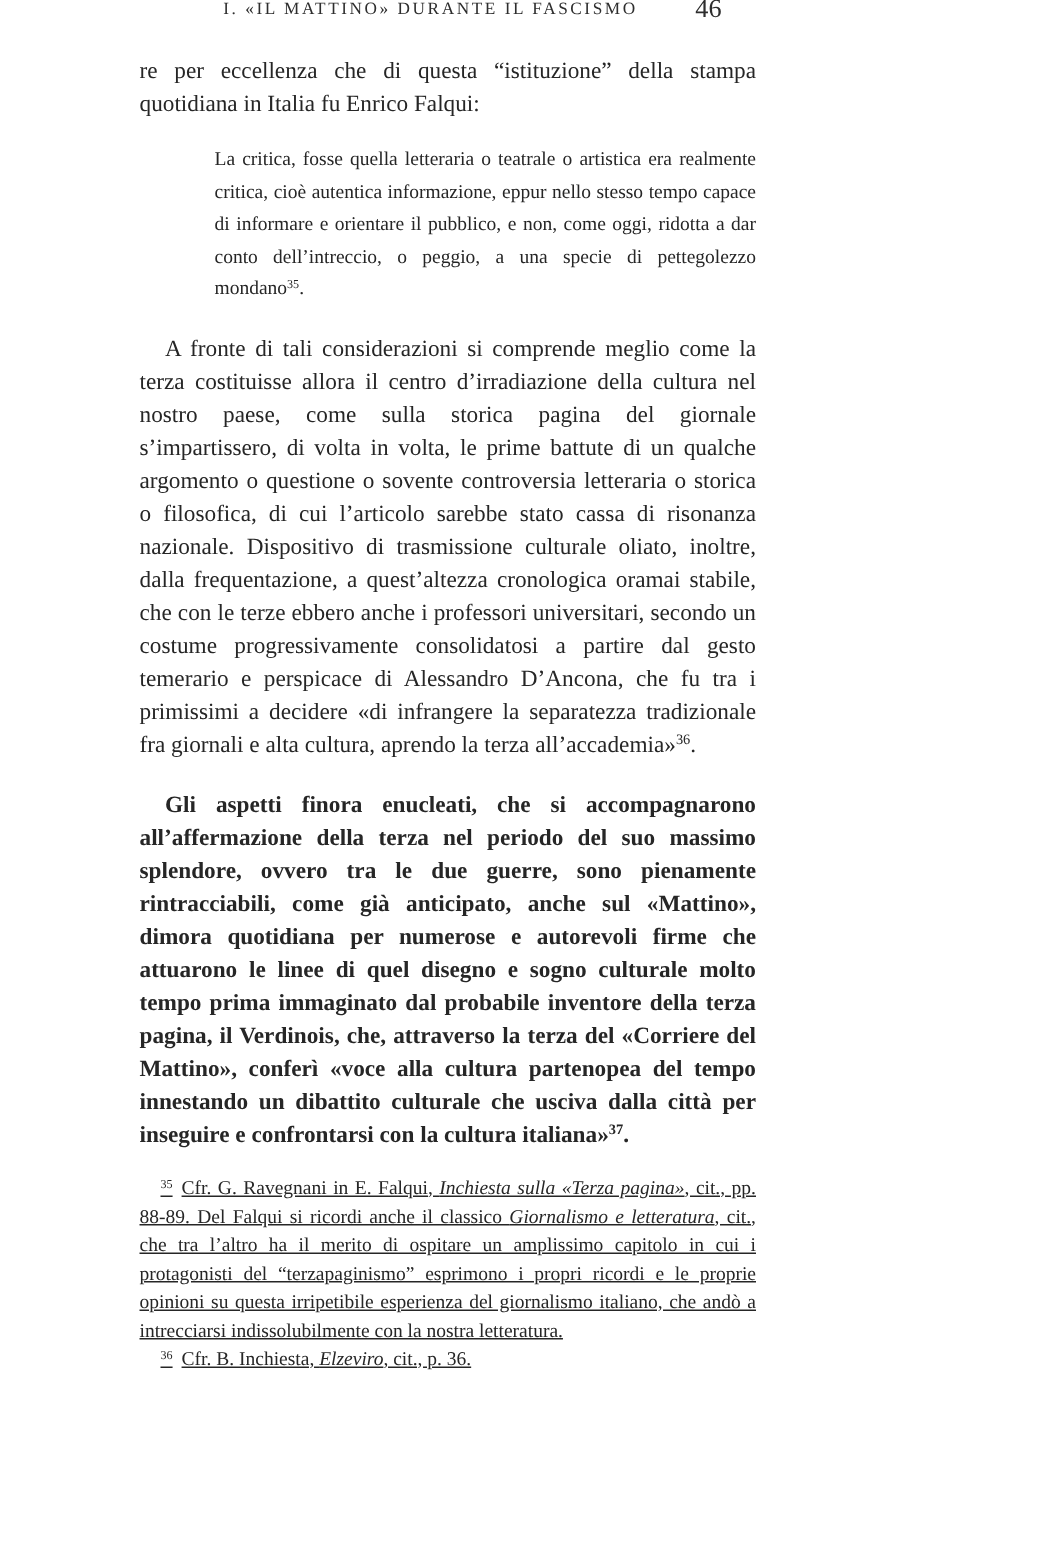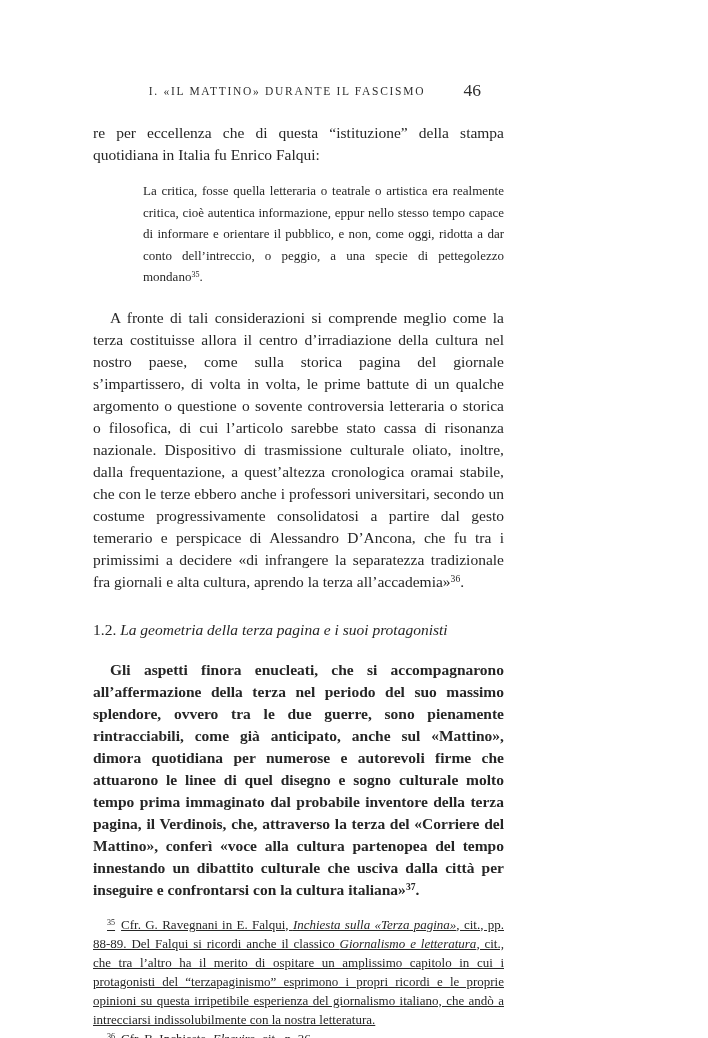--- a/index.html
+++ b/index.html
@@ -6,21 +6,20 @@
     margin: 0;
     padding: 0;
     background: #ffffff;
   }
   .page {
     position: relative;
     width: 572px;
     height: 1038px;
     background: #ffffff;
     box-sizing: border-box;
-    padding-top: 85px;
     font-family: "Liberation Serif", serif;
     color: #262626;
     overflow: hidden;
   }
   .running-head-row {
     position: relative;
     margin: 0 91px 0 93px;
     height: 16px;
   }
   .running-head {
@@ -90,21 +89,20 @@
   </header>
 
   <main class="text-column">
 
     <p class="para-intro" lang="it"><span>re per eccellenza che di questa “istituzione” della stampa quotidiana in Italia fu Enrico Falqui:</span></p>
 
     <blockquote class="quote" lang="it"><span>La critica, fosse quella letteraria o teatrale o artistica era realmente critica, cioè autentica informazione, eppur nello stesso tempo capace di informare e orientare il pubblico, e non, come oggi, ridotta a dar conto dell’intreccio, o peggio, a una specie di pettegolezzo mondano</span><sup>35</sup><span>.</span></blockquote>
 
     <p class="para-a-fronte" lang="it"><span>A fronte di tali considerazioni si comprende meglio come la terza costituisse allora il centro d’irradiazione della cultura nel nostro paese, come sulla storica pagina del giornale s’impartissero, di volta in volta, le prime battute di un qualche argomento o questione o sovente controversia letteraria o storica o filosofica, di cui l’articolo sarebbe stato cassa di risonanza nazionale. Dispositivo di trasmissione culturale oliato, inoltre, dalla frequentazione, a quest’altezza cronologica oramai stabile, che con le terze ebbero anche i professori universitari, secondo un costume progressivamente consolidatosi a partire dal gesto temerario e perspicace di Alessandro D’Ancona, che fu tra i primissimi a decidere «di infrangere la separatezza tradizionale fra giornali e alta cultura, aprendo la terza all’accademia»</span><sup>36</sup><span>.</span></p>
 
-    <h2 class="section-heading"><span>1.2. </span><i>La geometria della terza pagina e i suoi protagonisti</i></h2>
 
     <p class="para-gli-aspetti" lang="it"><span>Gli aspetti finora enucleati, che si accompagnarono all’affermazione della terza nel periodo del suo massimo splendore, ovvero tra le due guerre, sono pienamente rintracciabili, come già anticipato, anche sul «Mattino», dimora quotidiana per numerose e autorevoli firme che attuarono le linee di quel disegno e sogno culturale molto tempo prima immaginato dal probabile inventore della terza pagina, il Verdinois, che, attraverso la terza del «Corriere del Mattino», conferì «voce alla cultura partenopea del tempo innestando un dibattito culturale che usciva dalla città per inseguire e confrontarsi con la cultura italiana»</span><sup>37</sup><span>.</span></p>
 
     <section class="footnotes">
       <p class="footnote" lang="it"><sup class="fn-num">35</sup><span><span>Cfr. G. Ravegnani in E. Falqui, </span><i>Inchiesta sulla «Terza pagina»</i><span>, cit., pp. 88-89. Del Falqui si ricordi anche il classico </span><i>Giornalismo e letteratura</i><span>, cit., che tra l’altro ha il merito di ospitare un amplissimo capitolo in cui i protagonisti del “terzapaginismo” esprimono i propri ricordi e le proprie opinioni su questa irripetibile esperienza del giornalismo italiano, che andò a intrecciarsi indissolubilmente con la nostra letteratura.</span></span></p>
       <p class="footnote" lang="it"><sup class="fn-num">36</sup><span><span>Cfr. B. Inchiesta, </span><i>Elzeviro</i><span>, cit., p. 36.</span></span></p>
     </section>
 
   </main>
 </div>

